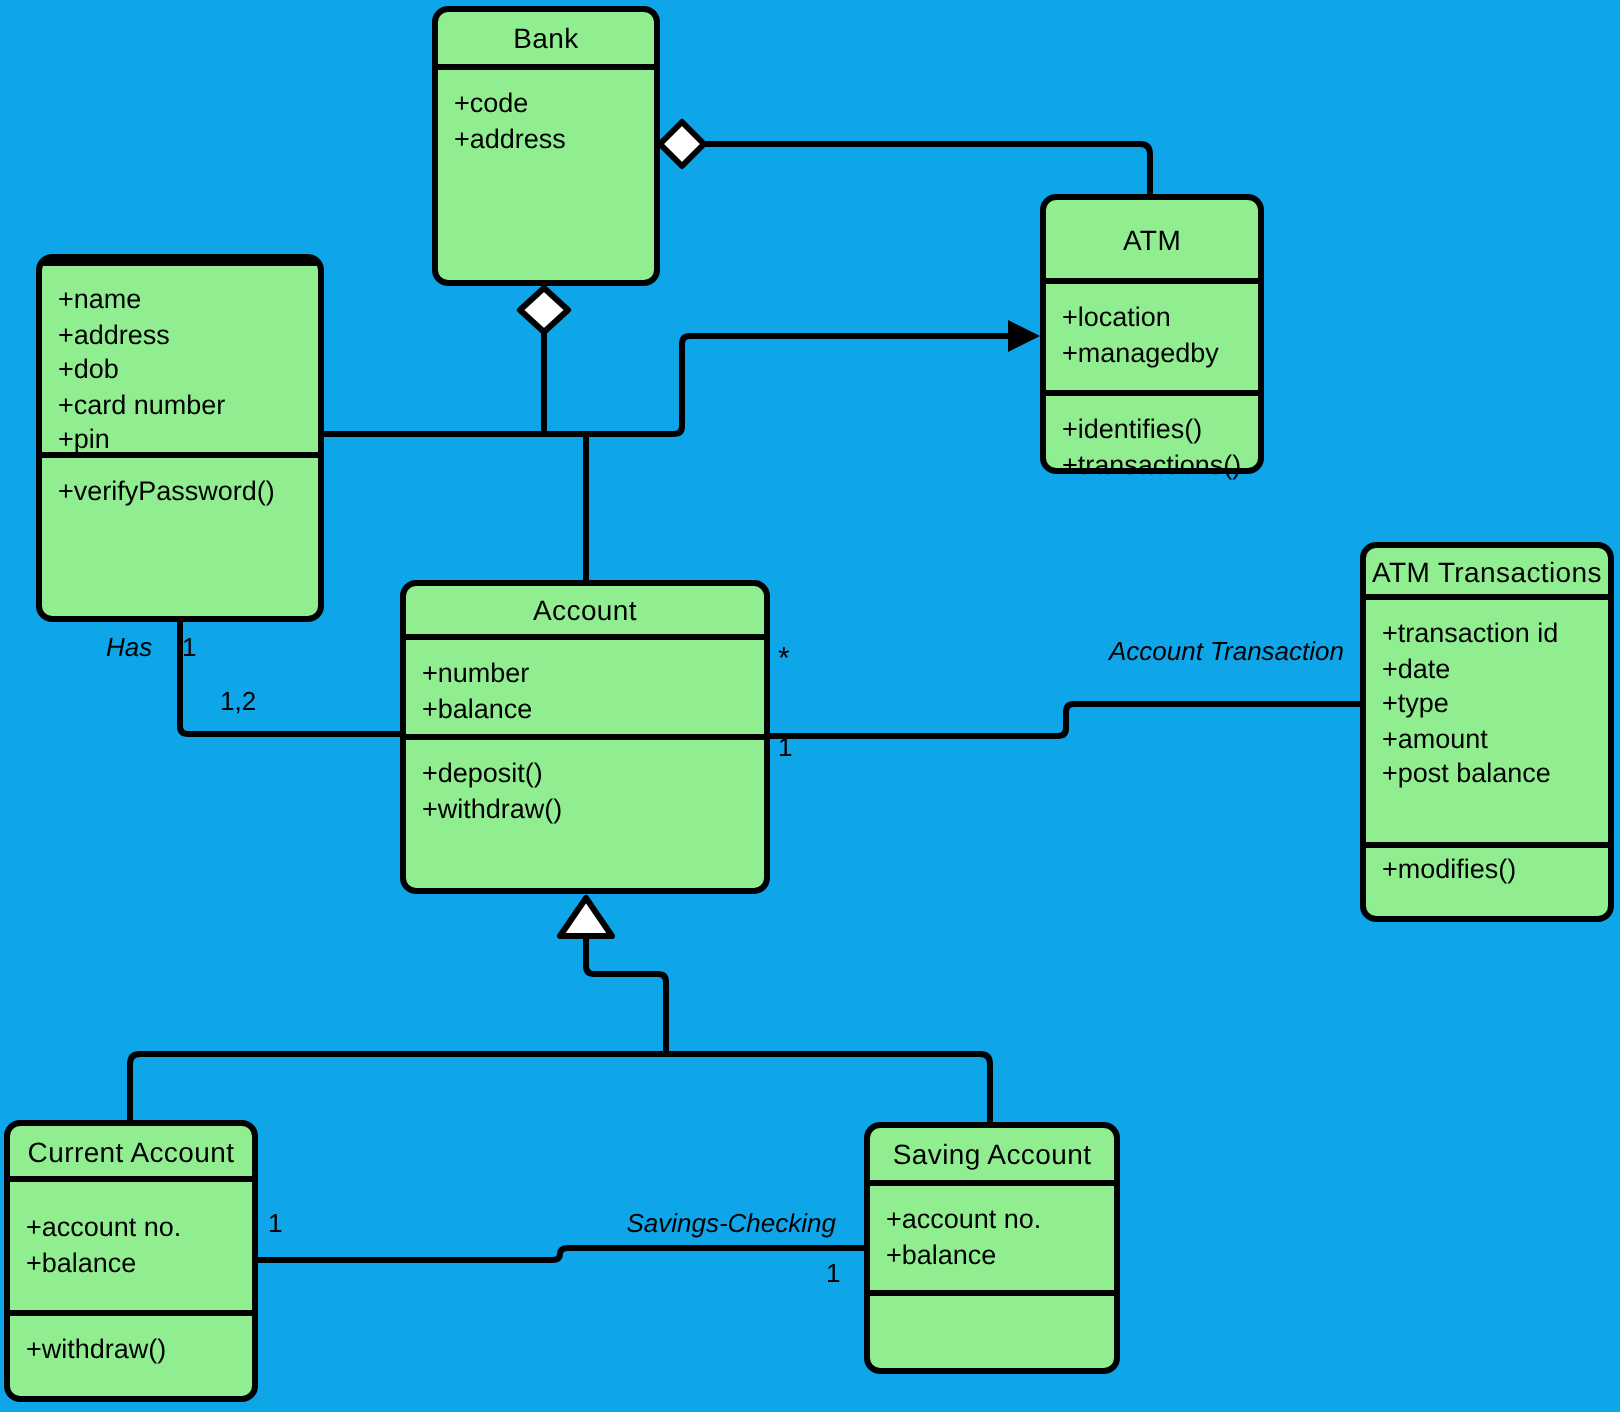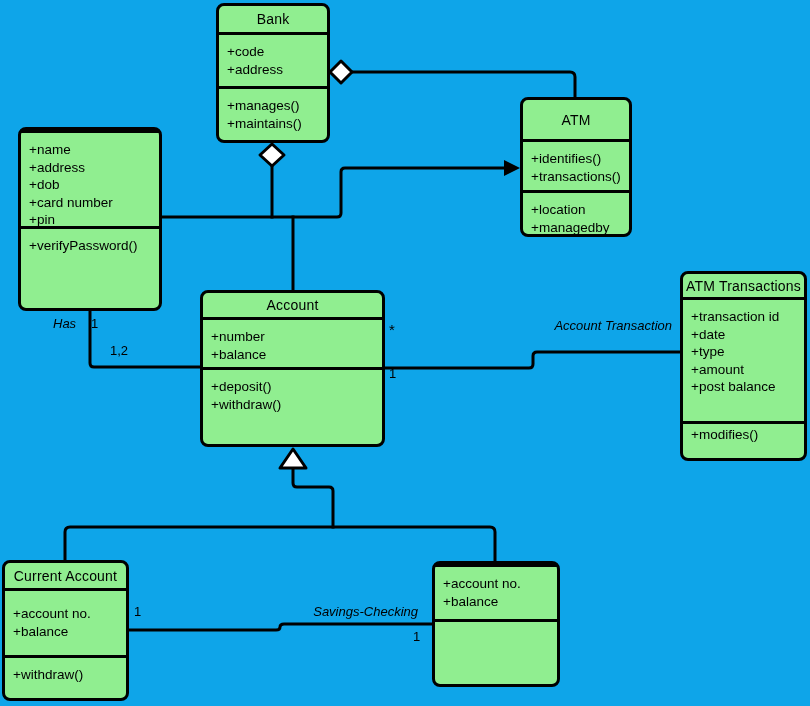--- a/index.html
+++ b/index.html
@@ -52,48 +52,44 @@
 
     <path d="M129,630 L276,630 Q280,630 280,627 Q280,624 284,624 L432,624"></path>
   </svg>
 
   <div class="uml-class" style="left:216px;top:3px;width:114px;height:140px;">
     <div class="uml-title" style="height:26px;">Bank</div>
     <div class="sec" style="height:54px;">
       <div>+code</div>
       <div>+address</div>
     </div>
-    <div class="sec" style="height:51px;">
-      <div>+manages()</div>
-      <div>+maintains()</div>
-    </div>
   </div>
 
   <div class="uml-class" style="left:18px;top:127px;width:144px;height:184px;">
     <div class="sec" style="height:96px;">
       <div>+name</div>
       <div>+address</div>
       <div>+dob</div>
       <div>+card number</div>
       <div>+pin</div>
     </div>
     <div class="sec" style="height:34px;">
       <div>+verifyPassword()</div>
     </div>
   </div>
 
   <div class="uml-class" style="left:520px;top:97px;width:112px;height:140px;">
     <div class="uml-title" style="height:39px;">ATM</div>
+    <div class="sec" style="height:56px;">
+      <div>+location</div>
+      <div>+managedby</div>
+    </div>
     <div class="sec" style="height:51px;">
       <div>+identifies()</div>
       <div>+transactions()</div>
-    </div>
-    <div class="sec" style="height:56px;">
-      <div>+location</div>
-      <div>+managedby</div>
     </div>
   </div>
 
   <div class="uml-class" style="left:200px;top:290px;width:185px;height:157px;">
     <div class="uml-title" style="height:24px;">Account</div>
     <div class="sec" style="height:50px;">
       <div>+number</div>
       <div>+balance</div>
     </div>
     <div class="sec" style="height:71px;">
@@ -121,20 +117,21 @@
     <div class="sec" style="height:67px;padding-top:14px;">
       <div>+account no.</div>
       <div>+balance</div>
     </div>
     <div class="sec" style="height:37px;">
       <div>+withdraw()</div>
     </div>
   </div>
 
   <div class="uml-class" style="left:432px;top:561px;width:128px;height:126px;">
+    <div class="uml-title" style="height:26px;">Saving Account</div>
     <div class="sec" style="height:55px;">
       <div>+account no.</div>
       <div>+balance</div>
     </div>
     <div class="sec" style="height:33px;"></div>
   </div>
 
   <div class="edge-label assoc-name" style="left:53px;top:316px;">Has</div>
   <div class="edge-label mult" style="left:91px;top:316px;">1</div>
   <div class="edge-label mult" style="left:110px;top:343px;">1,2</div>

